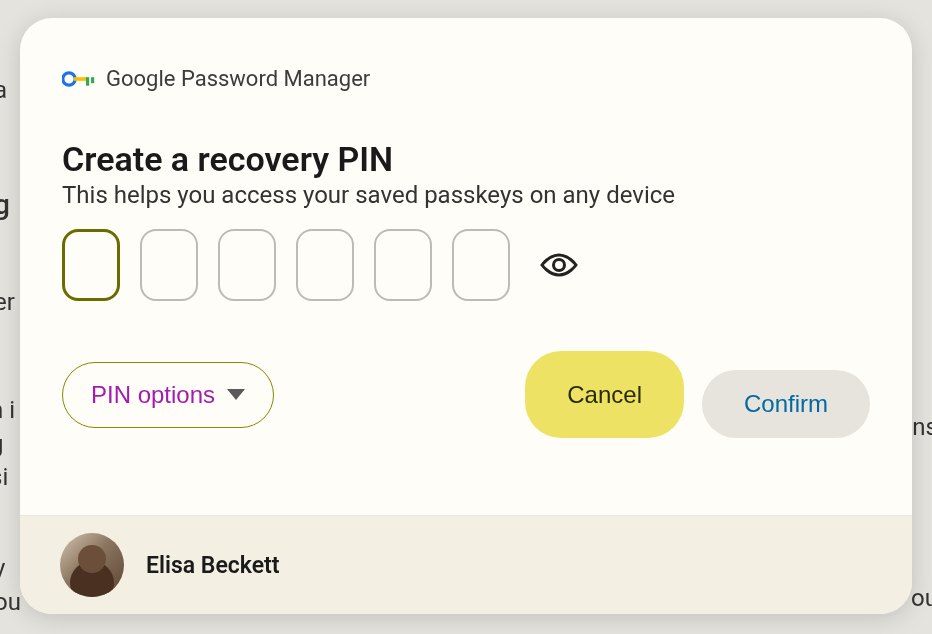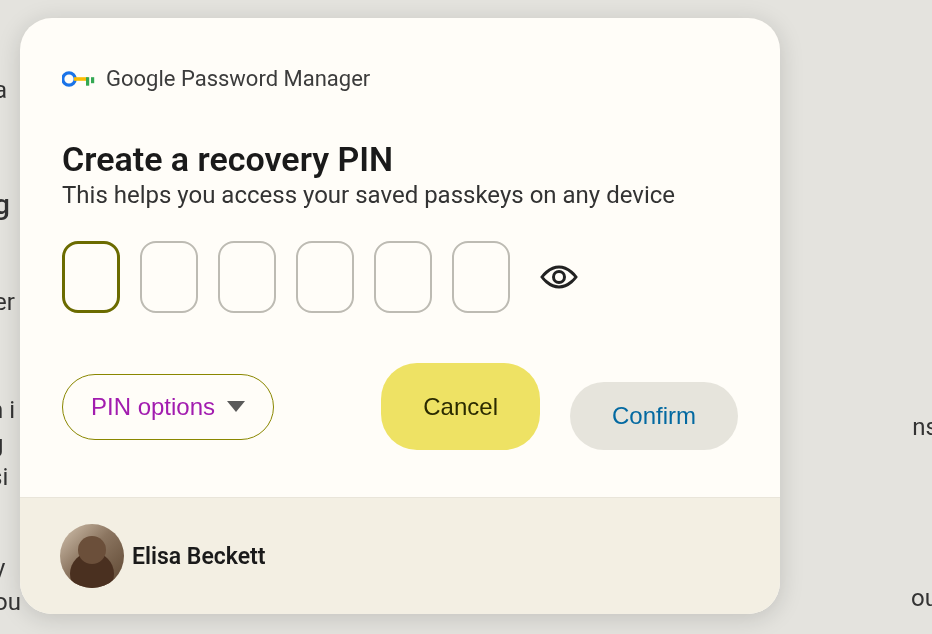--- a/index.html
+++ b/index.html
@@ -17,21 +17,21 @@
     }
     .bg-text {
       position: absolute;
       color: #333;
       font-size: 24px;
     }
     .dialog {
       position: absolute;
       top: 18px;
       left: 20px;
-      width: 760px;
+      width: 892px;
       height: 596px;
       background: #fffdf8;
       border-radius: 32px;
       box-shadow: 0 4px 24px rgba(0,0,0,0.15);
       overflow: hidden;
       display: flex;
       flex-direction: column;
     }
     .dialog-main {
       padding: 48px 42px 36px 42px;
@@ -56,21 +56,21 @@
     .dialog-title {
       font-size: 34px;
       font-weight: 600;
       color: #1a1a1a;
       margin-bottom: 2px;
     }
     .dialog-subtitle {
       font-size: 24px;
       color: #333;
       font-weight: 400;
-      margin-bottom: 32px;
+      margin-bottom: 20px;
     }
     .pin-row {
       display: flex;
       align-items: center;
       gap: 20px;
       margin-bottom: 50px;
     }
     .pin-input {
       width: 58px;
       height: 72px;
@@ -113,21 +113,21 @@
     }
     .chevron-down {
       width: 0;
       height: 0;
       border-left: 9px solid transparent;
       border-right: 9px solid transparent;
       border-top: 11px solid #5a5a5a;
     }
     .right-buttons {
       display: flex;
-      gap: 30px;
+      gap: 18px;
     }
     .btn {
       padding: 20px 42px;
       border: none;
       border-radius: 36px;
       font-size: 24px;
       font-weight: 500;
       cursor: pointer;
     }
     .btn-cancel {
@@ -135,24 +135,24 @@
       color: #2a2a00;
     }
     .btn-confirm {
       background: #e6e4dc;
       color: #0369a1;
       cursor: default;
       margin-top: 19px;
     }
     .footer {
       background: #f3efe3;
-      padding: 26px 40px;
-      display: flex;
-      align-items: center;
-      gap: 8px;
+      padding: 17px 40px;
+      display: flex;
+      align-items: center;
+      gap: 22px;
       border-top: 1px solid rgba(0,0,0,0.04);
     }
     .avatar {
       width: 64px;
       height: 64px;
       border-radius: 50%;
       background: linear-gradient(135deg, #d4c4b0 0%, #8b7560 45%, #5c4530 100%);
       position: relative;
       overflow: hidden;
     }

